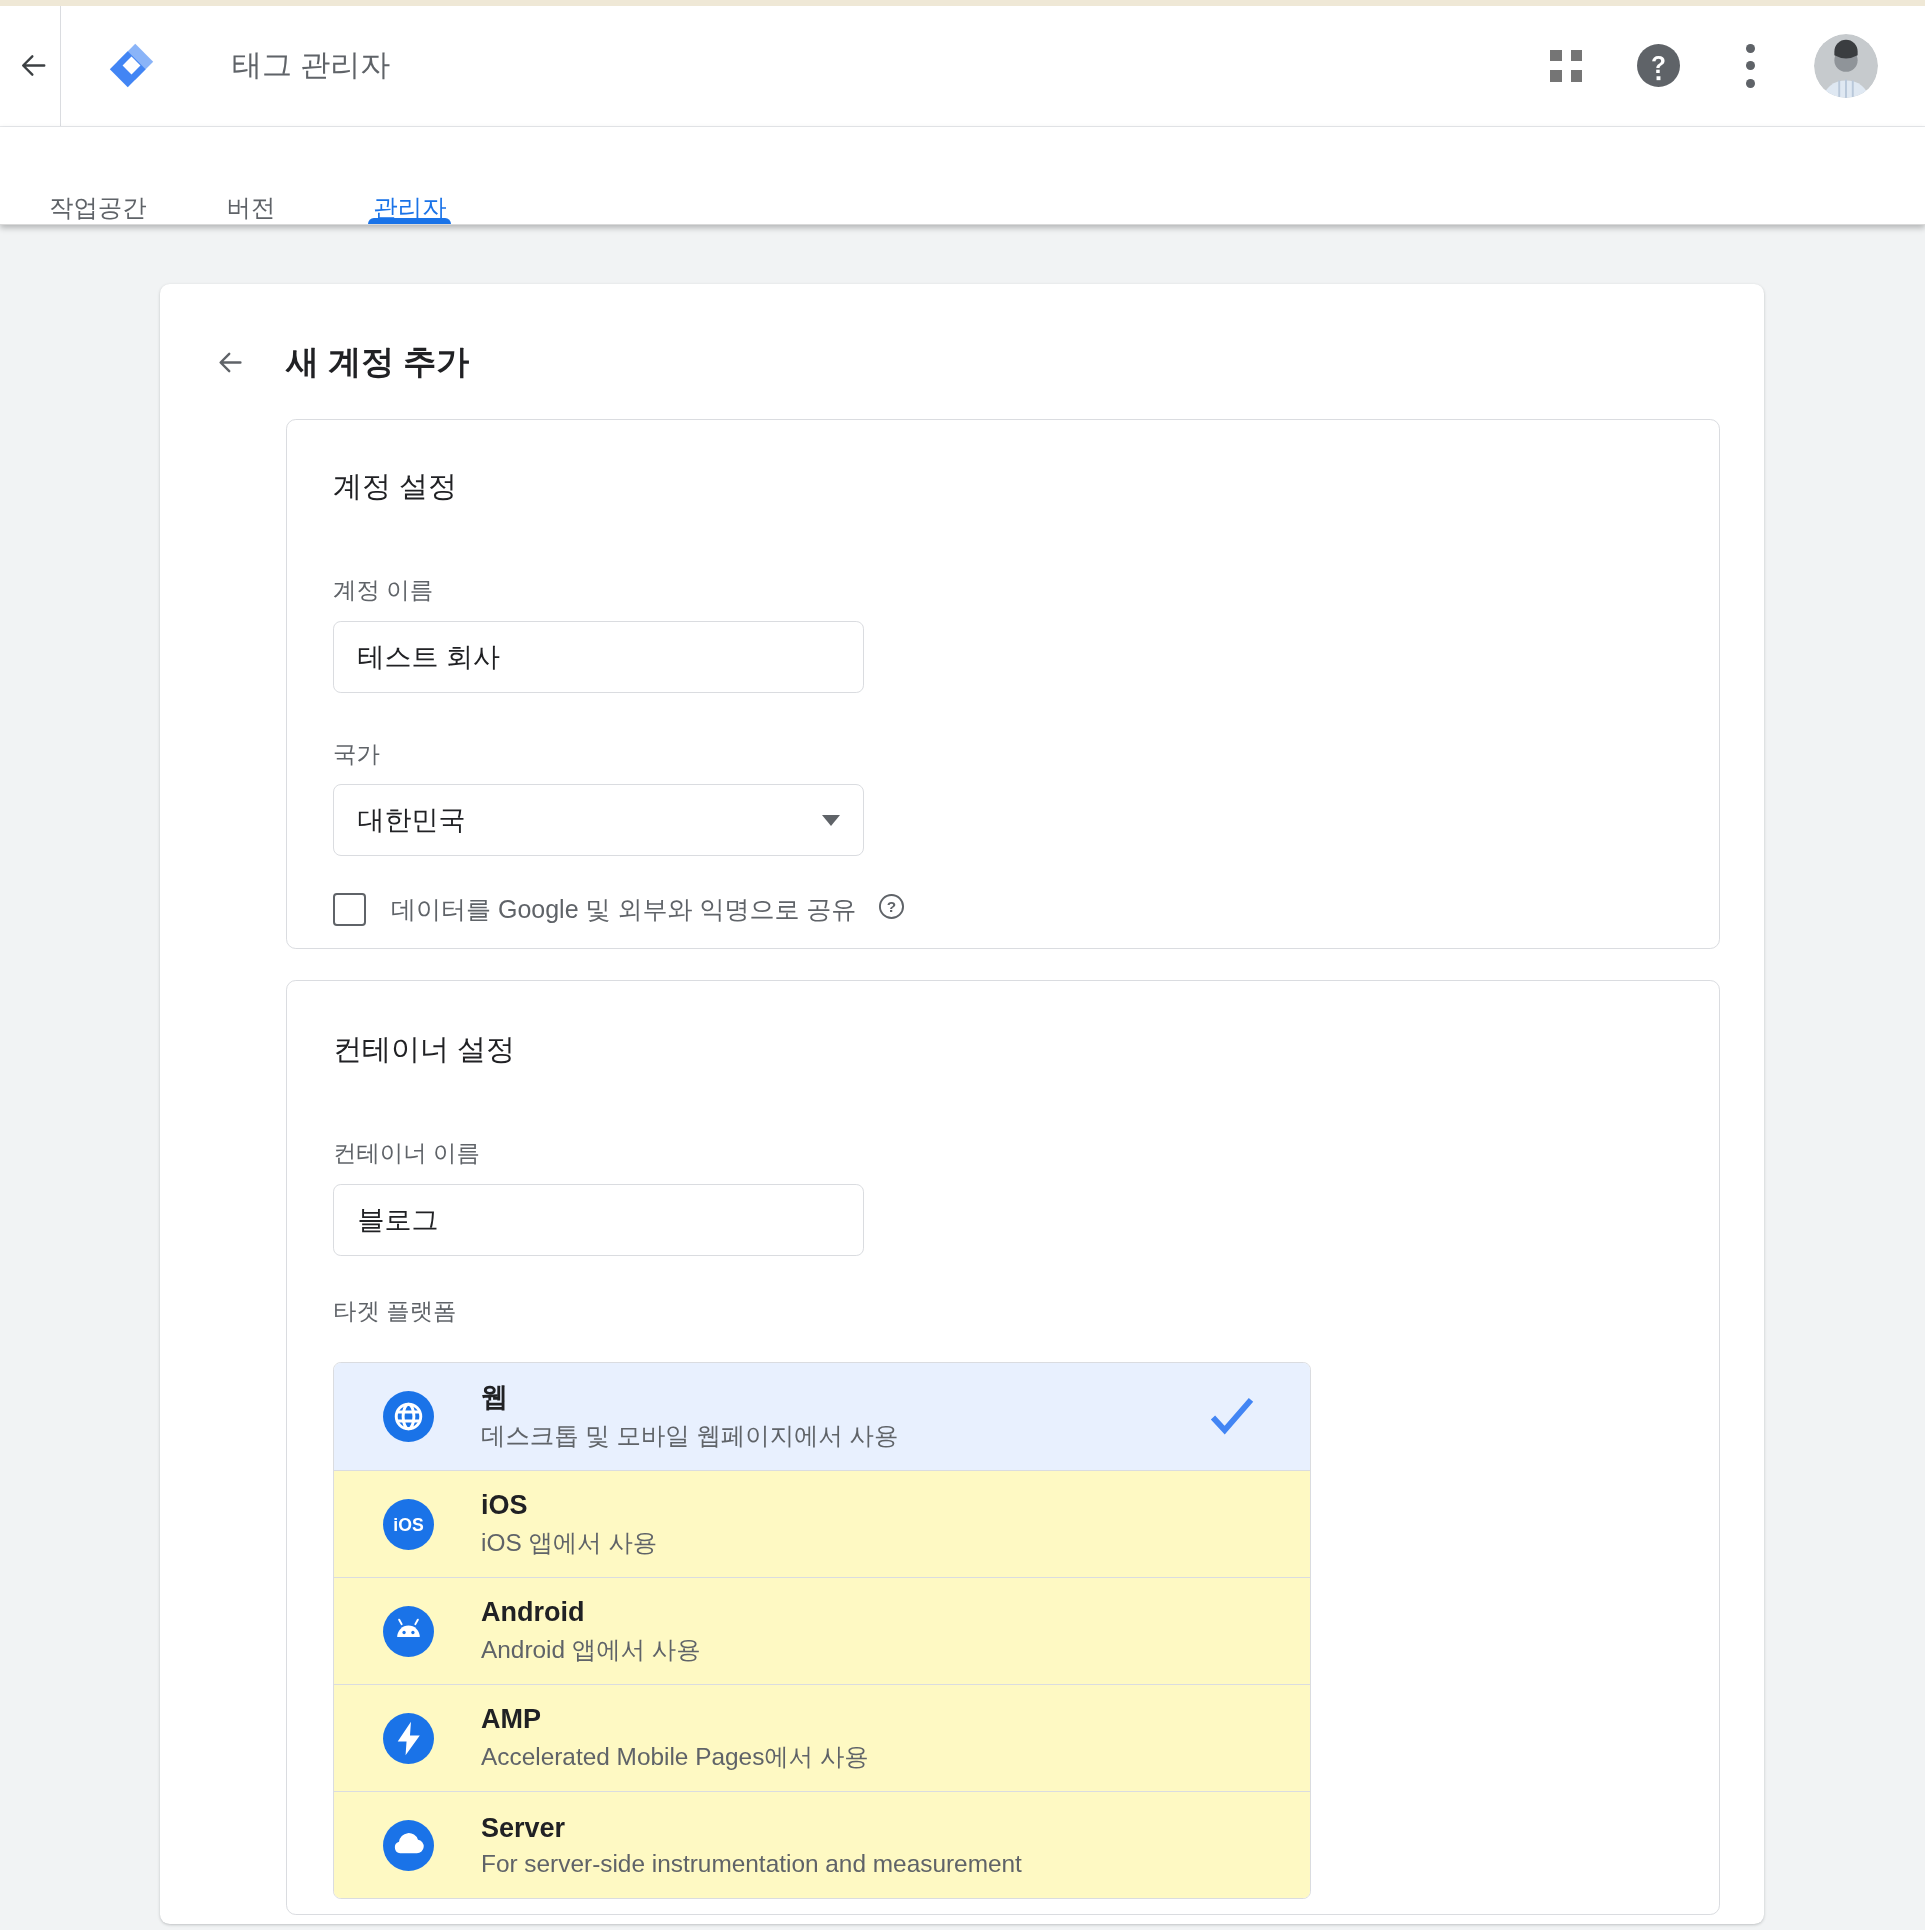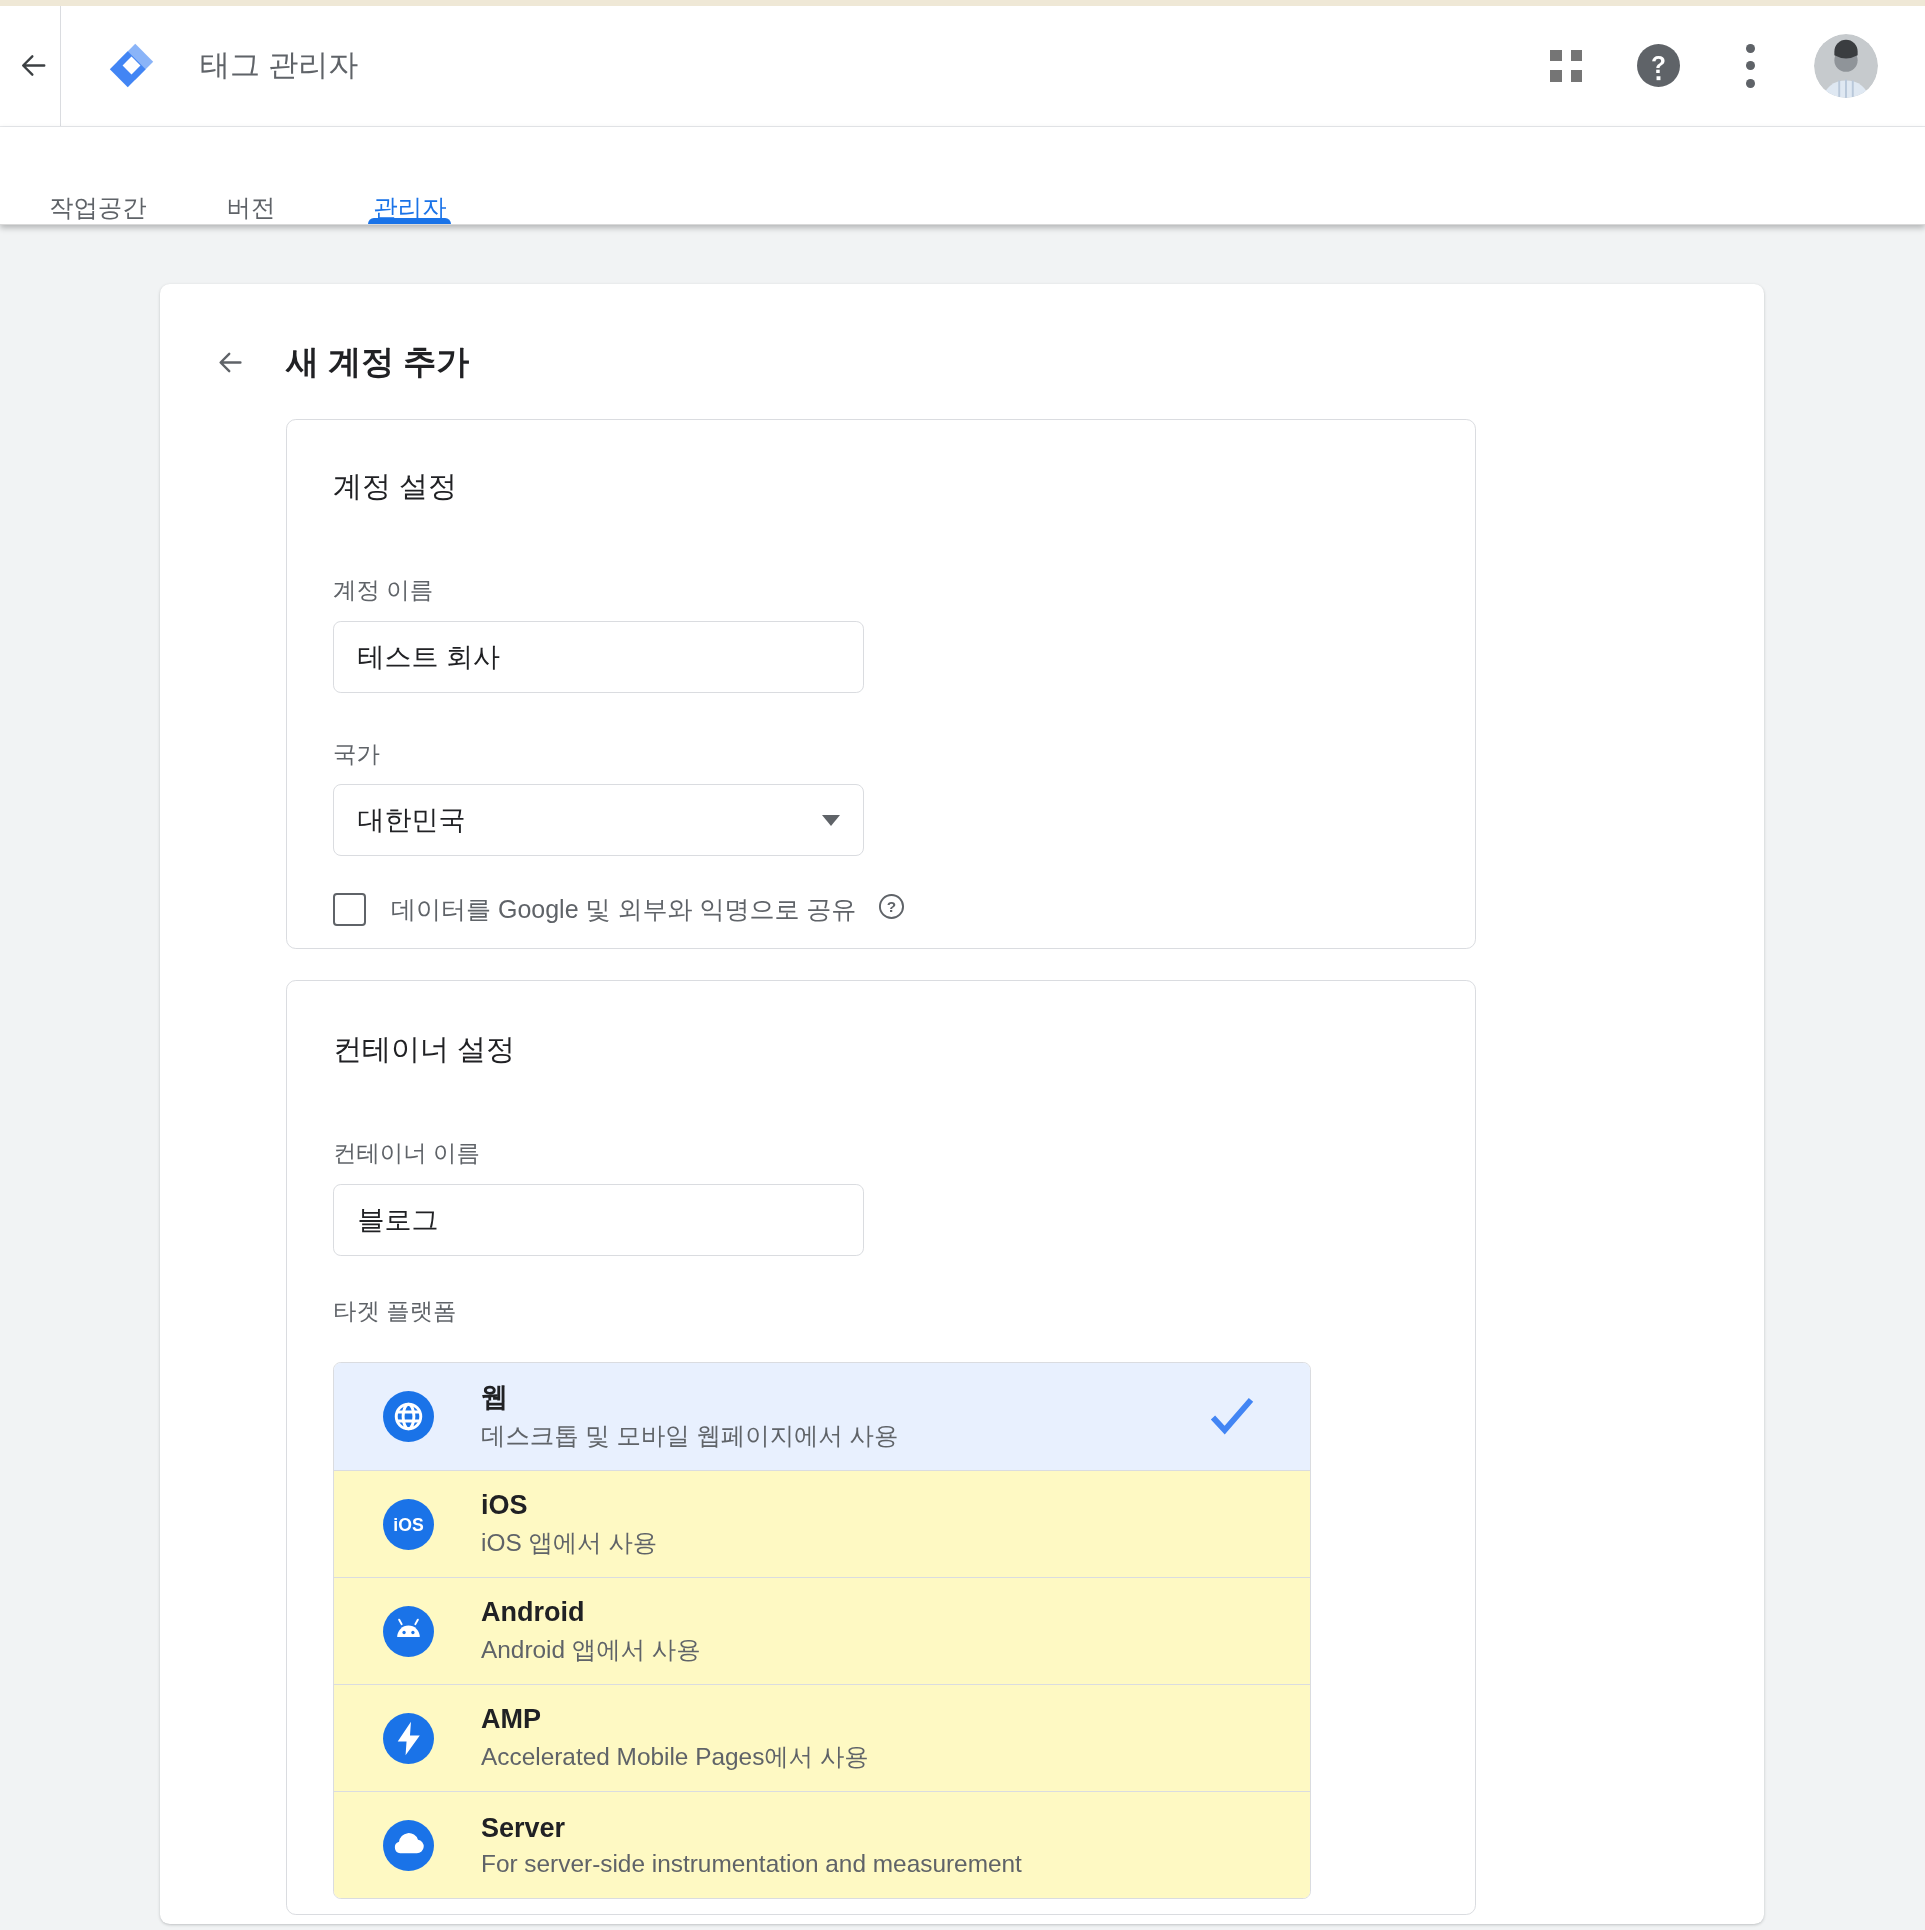--- a/index.html
+++ b/index.html
@@ -17,21 +17,21 @@
   .appbar {
     height:121px; width:100%; background:#fff;
     display:flex; align-items:center;
     border-bottom:1px solid #e8eaed;
   }
   .appbar-back {
     width:61px; height:100%; flex:0 0 61px;
     display:flex; align-items:center; justify-content:center;
     border-right:1px solid #dadce0; cursor:pointer;
   }
-  .appbar-main { display:flex; align-items:center; margin-left:46px; }
+  .appbar-main { display:flex; align-items:center; margin-left:46px;gap:32px; }
   .gtm-logo { width:49px; height:49px; display:block; }
   .app-title { font-size:30px; color:#5f6368; margin-left:44px; white-space:nowrap; }
   .appbar-actions {
     margin-left:auto; display:flex; align-items:center; margin-right:47px;
   }
   .grid-icon {
     display:grid; grid-template-columns:11.7px 11.7px; grid-template-rows:11.7px 11.7px;
     gap:8.8px; cursor:pointer;
   }
   .grid-icon span { background:#757575; display:block; }
@@ -70,21 +70,21 @@
   .card {
     margin-left:160px; width:1604px; height:1640px;
     background:#fff; border-radius:9.8px;
     box-shadow:0 1px 2.9px rgba(60,64,67,0.28);
   }
   .card-header { display:flex; align-items:center; padding:56px 0 0 52px; }
   .card-back { width:33px; height:33px; cursor:pointer; display:flex; align-items:center; }
   .page-title { font-size:33px; color:#202124; margin-left:41px; }
 
   .panel {
-    margin-left:126px; margin-top:34px; width:1190px;
+    margin-left:126px; margin-top:34px; width:1434px;
     border:1px solid #dadce0; border-radius:9.8px;
     padding:47px 0 0 46px;
   }
   .panel.account { height:530px; }
   .panel.container { height:935px; margin-top:31px; padding-top:49px; }
   .panel h2 { font-size:29px; font-weight:400; color:#202124; }
 
   .field-label { font-size:23.4px; color:#5f6368; margin-top:67px; }
   .field-label.tight { margin-top:45px; }
   .text-input {

